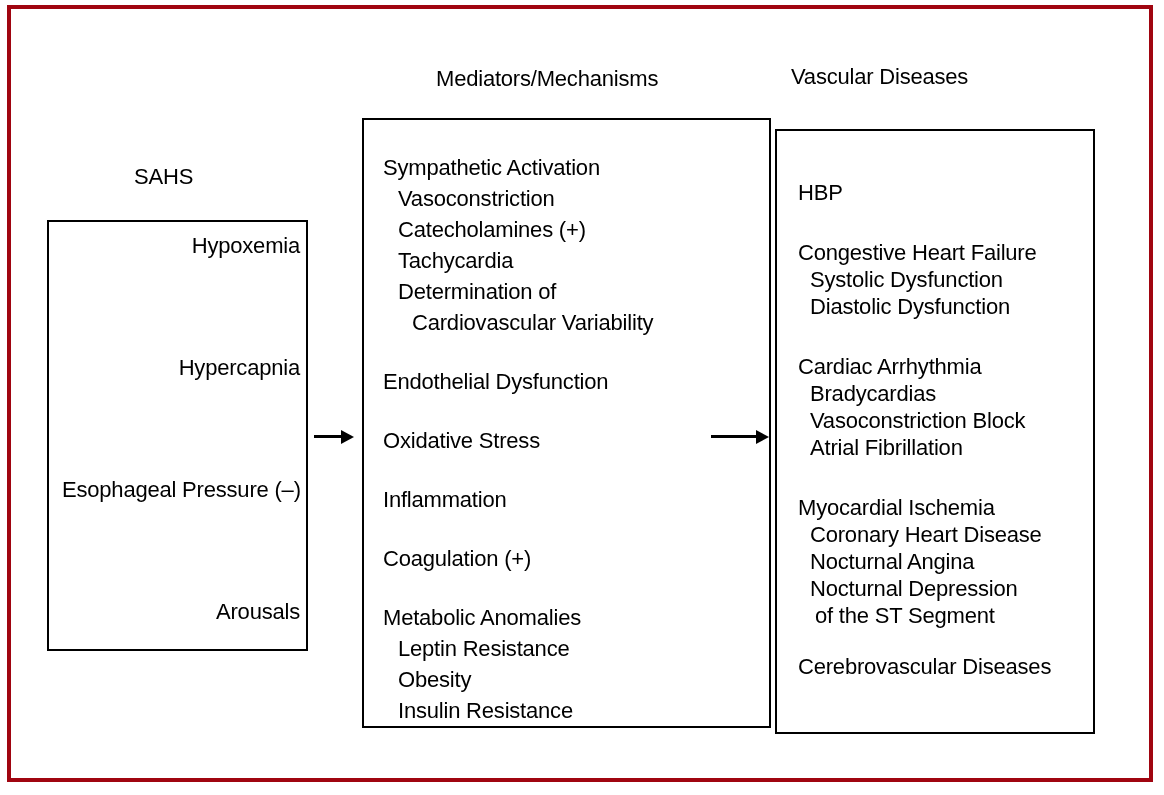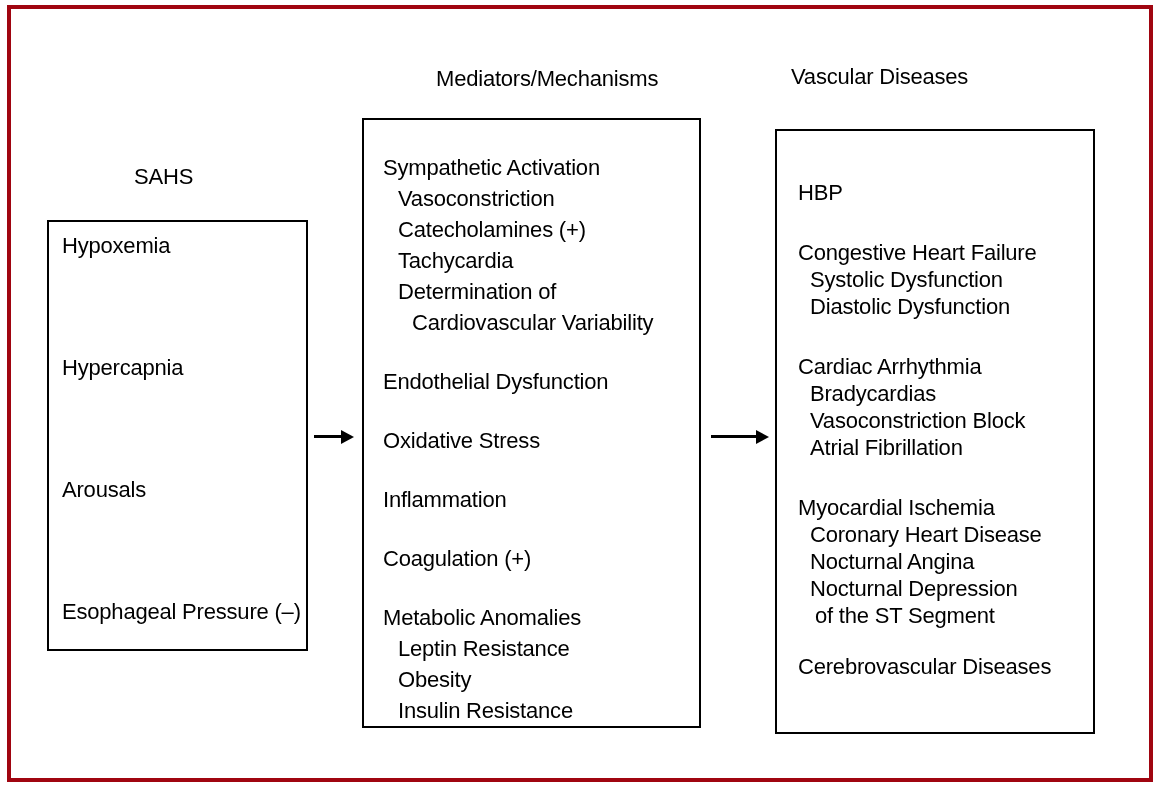--- a/index.html
+++ b/index.html
@@ -27,24 +27,25 @@
   #vas-title{left:791px;top:63px;}
   .box{
     position:absolute;border:2px solid var(--box-border);
     box-sizing:border-box;background:var(--background);
   }
   .ln{white-space:nowrap;font-size:22px;}
   #sahs-box{
     left:47px;top:220px;width:261px;height:431px;
     display:flex;flex-direction:column;justify-content:space-between;
     padding:10px 6px 24px 13px;
+    text-align:right;
   }
   #sahs-box .ln{line-height:27px;}
   #med-box{
-    left:362px;top:118px;width:339px;height:610px;
+    left:362px;top:118px;width:409px;height:610px;
     padding:32px 6px 0 19px;
   }
   #med-box .ln{line-height:31px;}
   #med-box .group + .group{margin-top:28px;}
   #med-box .ind1{padding-left:15px;}
   #med-box .ind2{padding-left:29px;}
   #vas-box{
     left:775px;top:129px;width:320px;height:605px;
     padding:48px 6px 0 21px;
   }
@@ -71,22 +72,22 @@
 <div class="canvas">
   <div class="frame"></div>
 
   <div class="col-title" id="sahs-title">SAHS</div>
   <div class="col-title" id="med-title">Mediators/Mechanisms</div>
   <div class="col-title" id="vas-title">Vascular Diseases</div>
 
   <div class="box" id="sahs-box">
     <div class="ln">Hypoxemia</div>
     <div class="ln">Hypercapnia</div>
+    <div class="ln">Esophageal Pressure (–)</div>
     <div class="ln">Arousals</div>
-    <div class="ln">Esophageal Pressure (–)</div>
   </div>
 
   <div class="arrow" id="arrow-1">
     <span class="shaft"></span>
     <span class="head"></span>
   </div>
 
   <div class="box" id="med-box">
     <div class="group">
       <div class="ln ind0">Sympathetic Activation</div>

